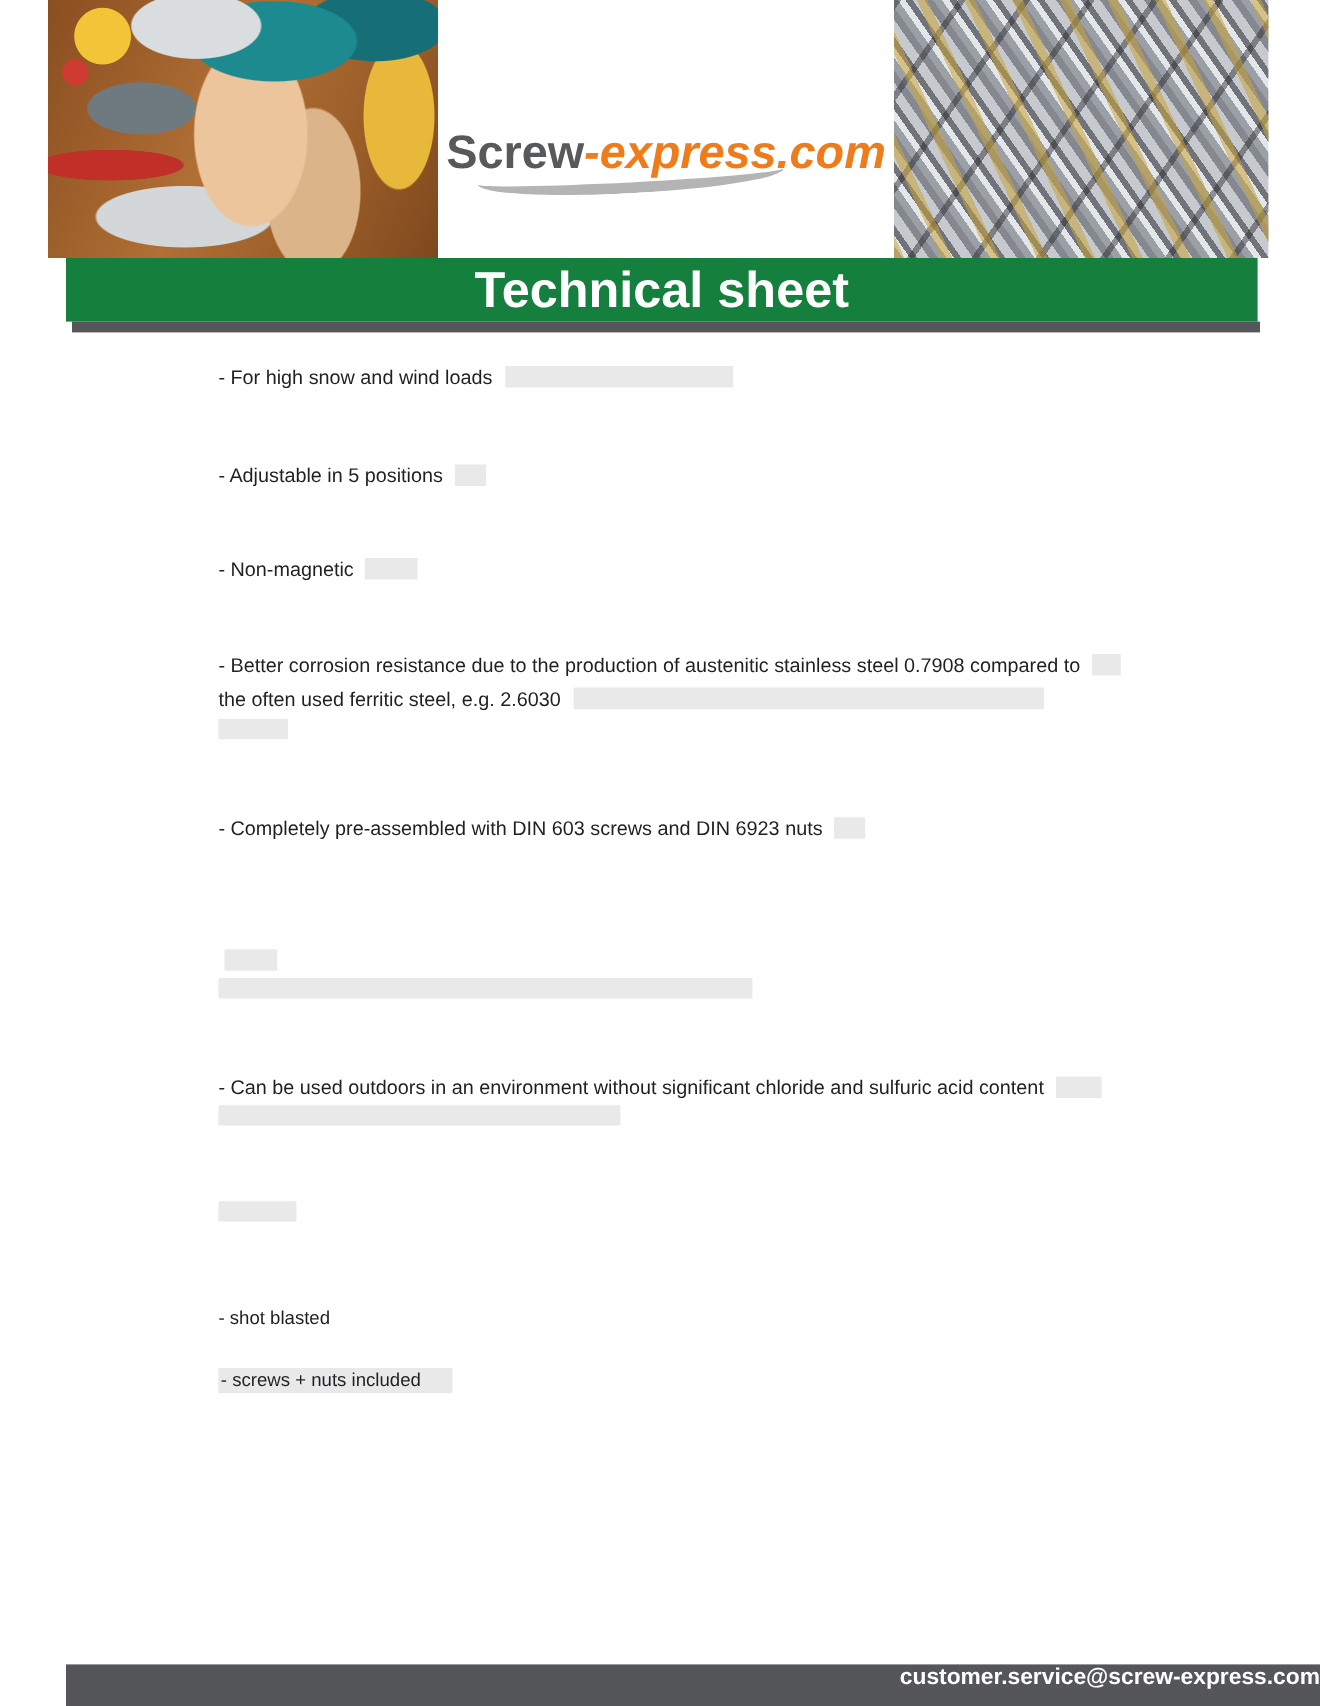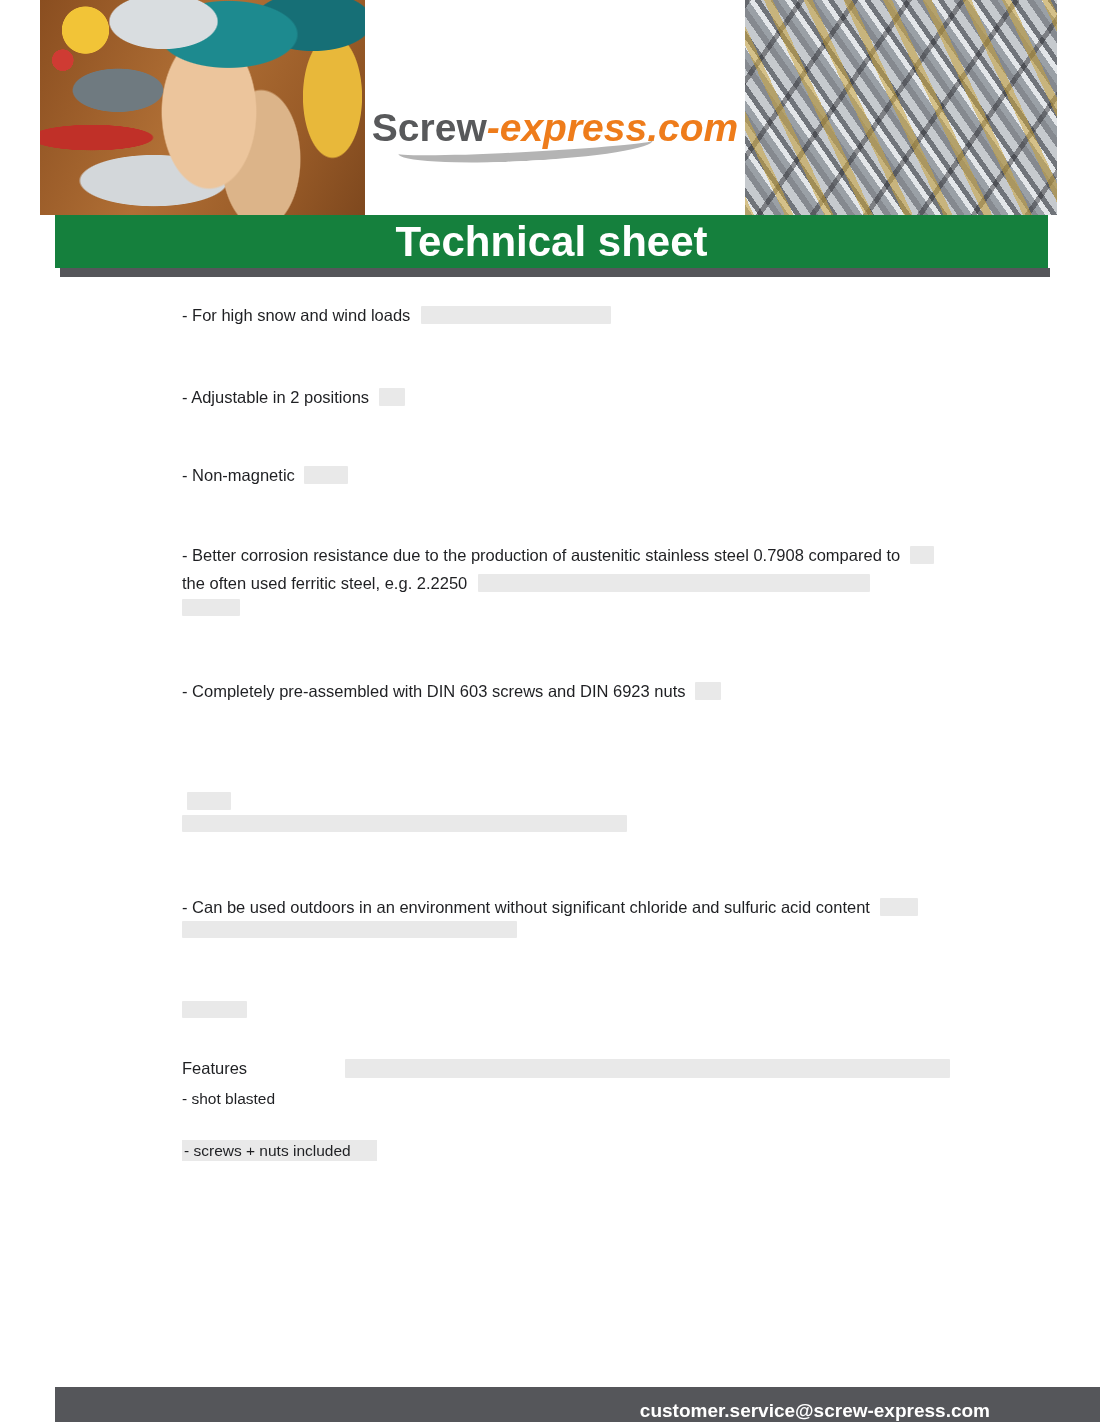--- a/index.html
+++ b/index.html
@@ -105,22 +105,21 @@
   }
   .hl {
     background: #e9e9e9;
     padding: 2px 26px 2px 2px;
   }
 
   
   .footer {
     position: absolute; left: 55px; right: 0; bottom: 0; height: 35px;
     background: #55565a;
-    display: flex; align-items: flex-end; justify-content: flex-end;
-    padding-right: 110px;
+    display: flex; align-items: flex-start; justify-content: flex-end;
   }
   .footer .email {
     color: #ffffff; font-weight: bold; font-size: 19px; letter-spacing: 0;
   }
 </style>
 </head>
 <body>
 
 <div class="page">
 
@@ -141,35 +140,35 @@
   <div class="banner-shadow"></div>
 
   <main class="content">
 
     <div class="line" style="top:24px">
       <span>- For high snow and wind loads</span>
       <span class="redact" style="width:190px; margin-left:6px"></span>
     </div>
 
     <div class="line" style="top:106px">
-      <span>- Adjustable in 2 positions</span>
+      <span>- Adjustable in 5 positions</span>
       <span class="redact" style="width:26px; margin-left:5px"></span>
     </div>
 
     <div class="line" style="top:184px">
       <span>- Non-magnetic</span>
       <span class="redact" style="width:44px; margin-left:5px"></span>
     </div>
 
     <div class="line" style="top:264px">
       <span>- Better corrosion resistance due to the production of austenitic stainless steel 0.7908 compared to</span>
       <span class="redact" style="width:24px; margin-left:5px"></span>
     </div>
     <div class="line" style="top:292px">
-      <span>the often used ferritic steel, e.g. 2.2250</span>
+      <span>the often used ferritic steel, e.g. 2.6030</span>
       <span class="redact" style="width:392px; margin-left:6px"></span>
     </div>
     <div class="redact-row" style="top:322px; left:170px; width:58px"></div>
 
     <div class="line" style="top:400px">
       <span>- Completely pre-assembled with DIN 603 screws and DIN 6923 nuts</span>
       <span class="redact" style="width:26px; margin-left:5px"></span>
     </div>
 
 
@@ -179,24 +178,20 @@
     <div class="redact-row" style="top:538px; left:170px; width:445px"></div>
 
     <div class="line" style="top:616px">
       <span>- Can be used outdoors in an environment without significant chloride and sulfuric acid content</span>
       <span class="redact" style="width:38px; margin-left:5px"></span>
     </div>
     <div class="redact-row" style="top:644px; left:170px; width:335px"></div>
 
     <div class="redact-row" style="top:724px; left:170px; width:65px"></div>
 
-    <div class="line" style="top:777px">
-      <span>Features</span>
-      <span class="bar" style="width:605px; height:19px; margin-left:93px"></span>
-    </div>
 
     <div class="line small" style="top:808px">
       <span>- shot blasted</span>
     </div>
 
     <div class="line small" style="top:860px">
       <span class="hl">- screws + nuts included</span>
     </div>
 
   </main>

